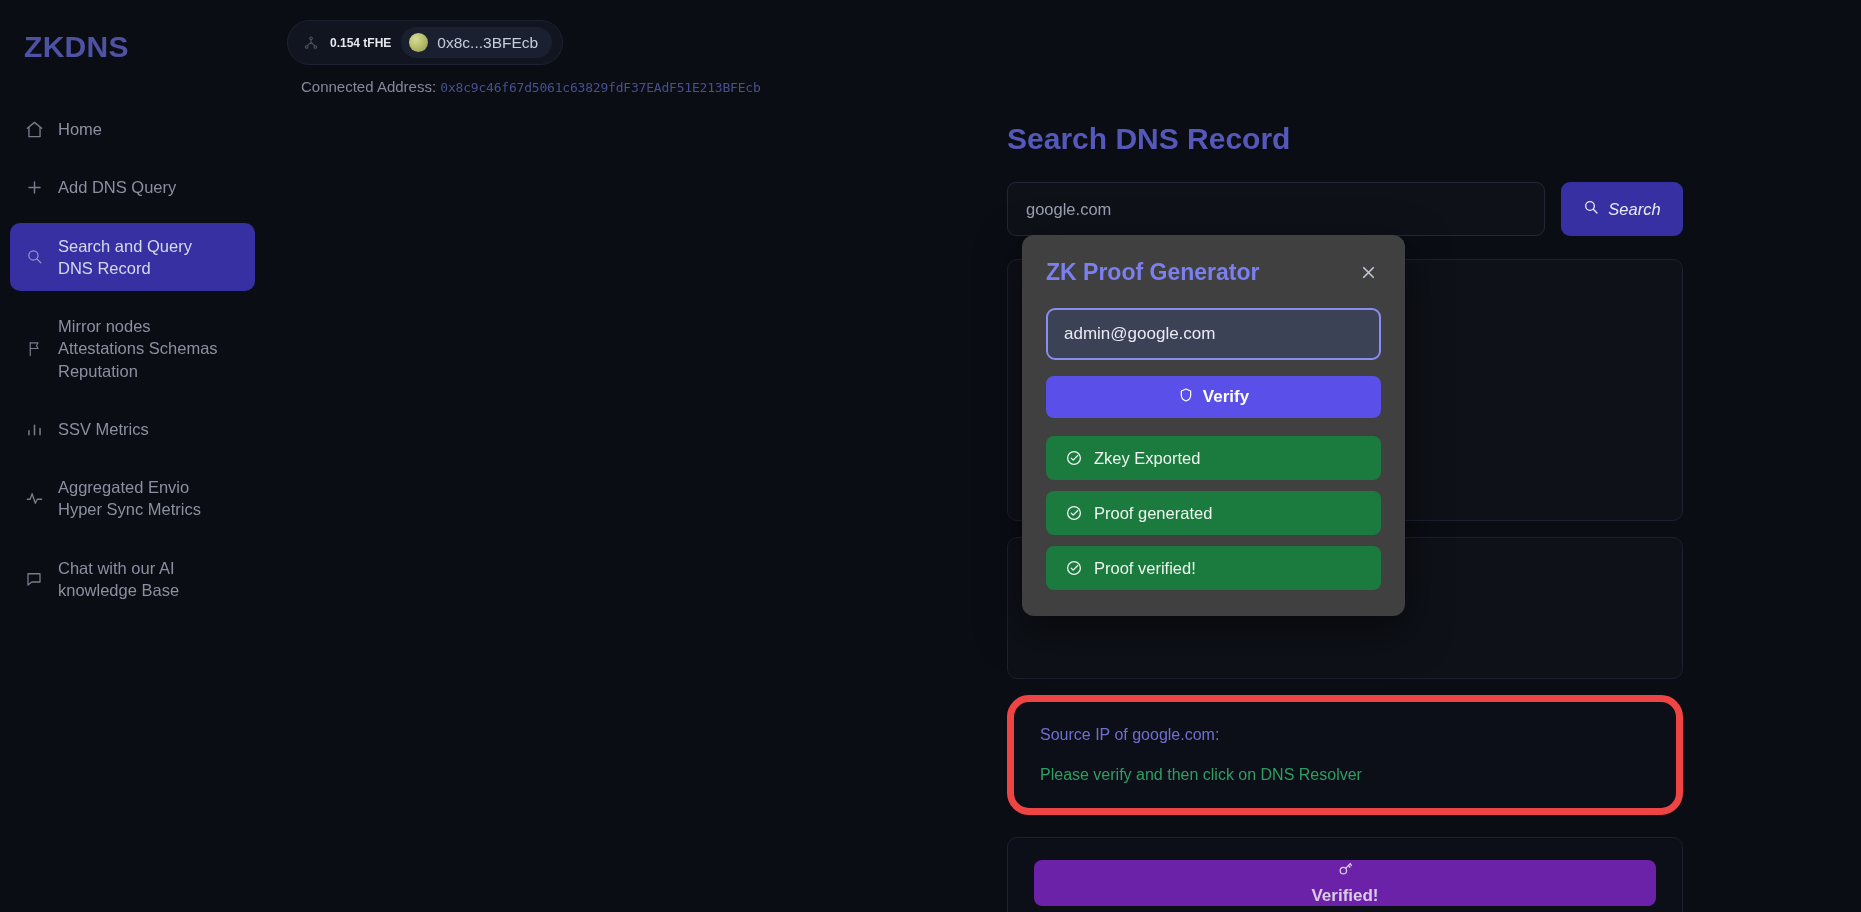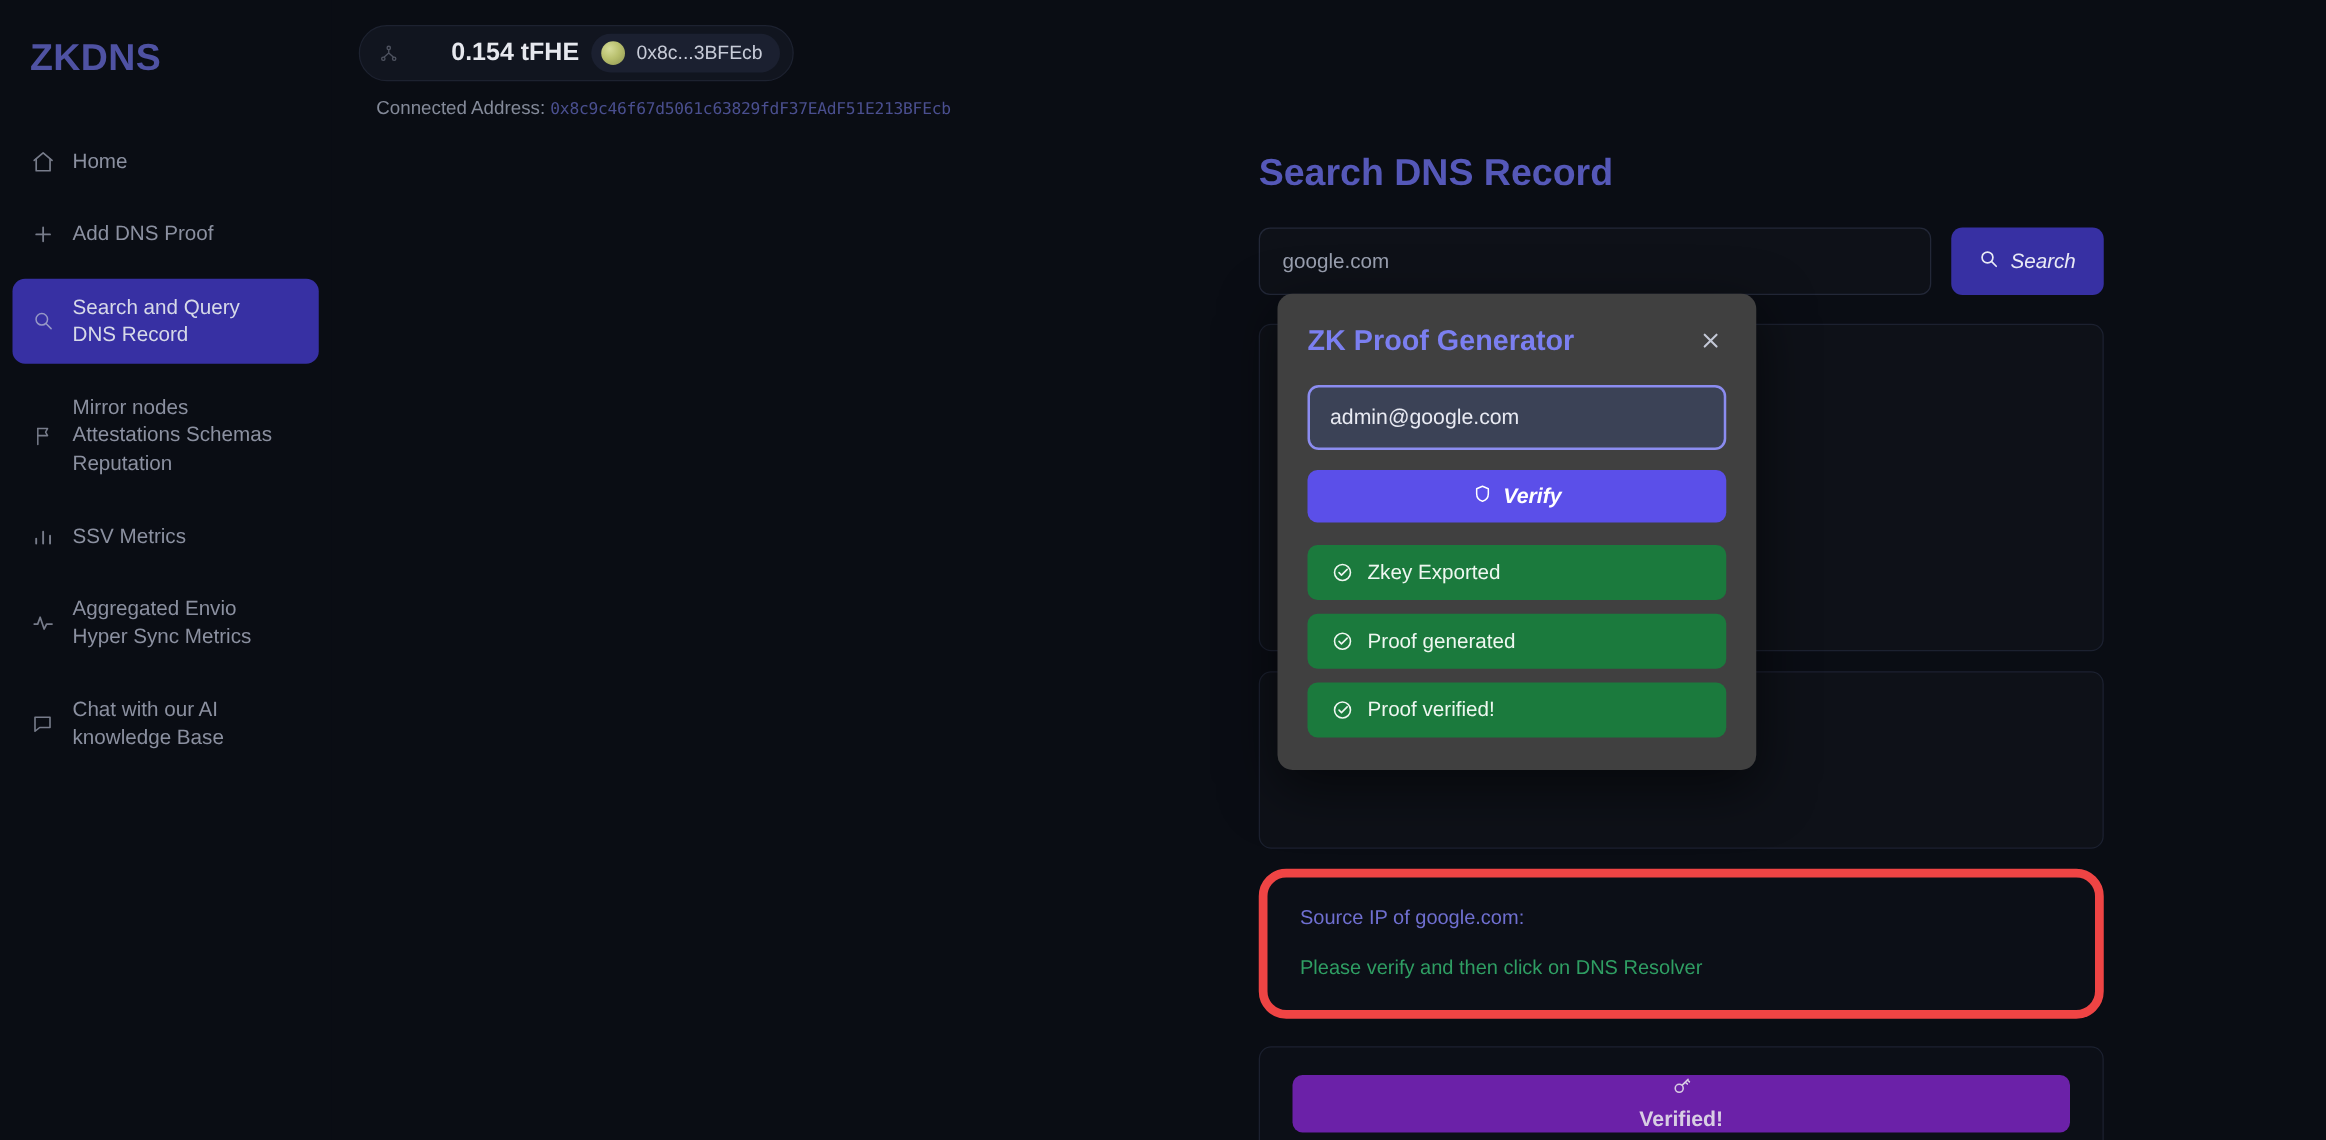--- a/index.html
+++ b/index.html
@@ -56,21 +56,21 @@
   }
   .wallet-pill {
     display: flex; align-items: center;
     background: #11151f;
     border: 1px solid #1d2230;
     border-radius: 999px;
     padding: 6px 10px 6px 14px;
     gap: 10px;
   }
   .wallet-pill .net-ico { width:18px; height:18px; opacity:.5; display:flex; align-items:center; justify-content:center;}
-  .bal { color: #e6e8ee; font-weight: bold; font-size: 20px; margin-left: 31px; }
+  .bal { color: #e6e8ee; font-weight: bold; font-size: 12px; }
   .addr-chip {
     display:flex; align-items:center; gap:9px;
     background: #1b2030;
     border-radius: 999px;
     padding: 6px 14px 6px 8px;
   }
   .addr-dot {
     width: 19px; height: 19px; border-radius: 50%;
     background: radial-gradient(circle at 35% 32%, #d6dc9a 0%, #b9c06e 45%, #8d9450 100%);
   }
@@ -203,21 +203,20 @@
   }
   .verify-btn {
     margin-top: 16px;
     width: 100%; height: 42px;
     background: #5b4fe9;
     border: none; border-radius: 8px;
     color: #fff; font-size: 17px; font-weight: bold;
     display: flex; align-items: center; justify-content: center; gap: 9px;
     cursor: pointer;
     font-family: "Liberation Sans", sans-serif;
-    font-style: italic;
   }
   .status-list { margin-top: 18px; display: flex; flex-direction: column; gap: 11px; }
   .status-item {
     height: 44px;
     background: #1b7a3d;
     border-radius: 8px;
     display: flex; align-items: center; gap: 11px;
     padding: 0 18px;
     color: #eef7f0; font-size: 16.5px;
   }
@@ -242,21 +241,21 @@
         </span>
         <span class="nav-label">Home</span>
       </div>
 
       <div class="nav-item">
         <span class="ico">
           <svg width="19" height="19" viewBox="0 0 24 24" fill="none" stroke="#8b90a0" stroke-width="1.8" stroke-linecap="round">
               <path d="M12 5v14M5 12h14"></path>
             </svg>
         </span>
-        <span class="nav-label">Add DNS Proof</span>
+        <span class="nav-label">Add DNS Query</span>
       </div>
 
       <div class="nav-item active">
         <span class="ico">
           <svg width="17" height="17" viewBox="0 0 24 24" fill="none" stroke="#aeb2cf" stroke-width="1.7" stroke-linecap="round">
               <circle cx="10.5" cy="10.5" r="6.5"></circle>
               <path d="M15.5 15.5 21 21"></path>
             </svg>
         </span>
         <span class="nav-label">Search and Query

